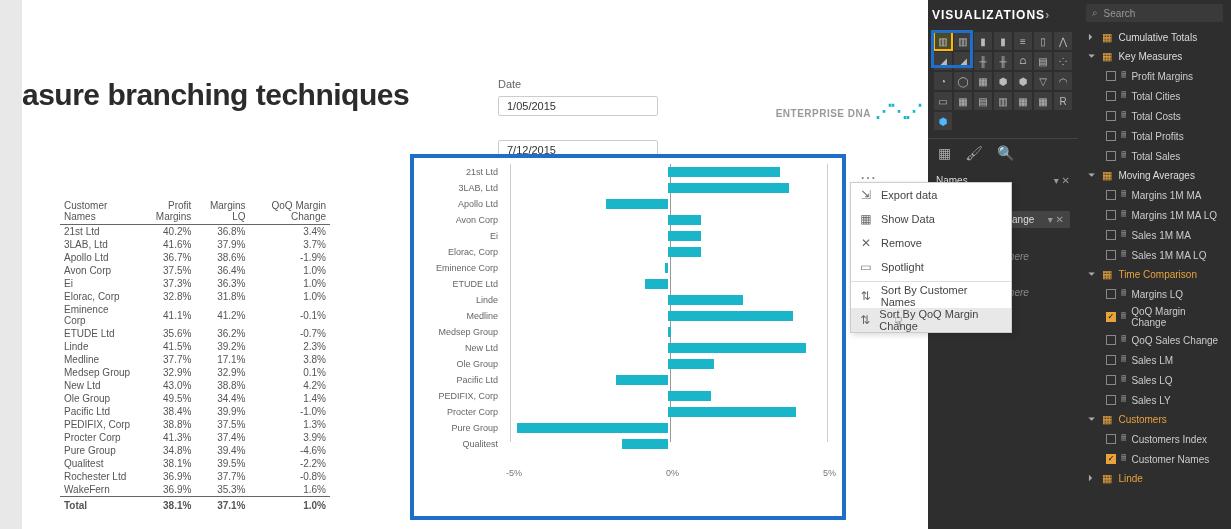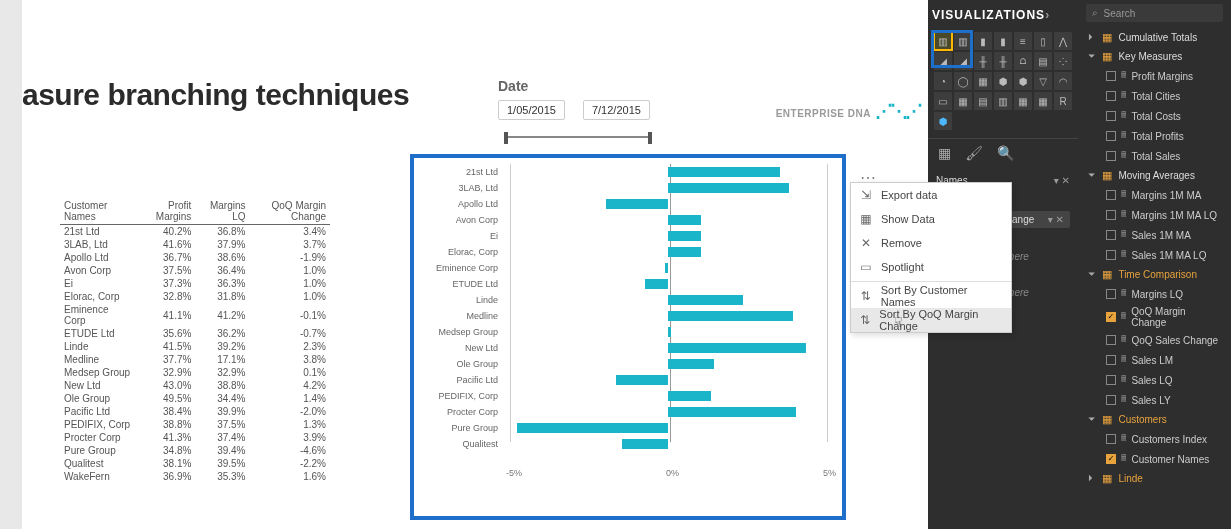--- a/index.html
+++ b/index.html
@@ -4,22 +4,22 @@
 <style>
   * { box-sizing: border-box; margin: 0; padding: 0; }
   body { font-family: "Segoe UI", Arial, sans-serif; background: #e8e8e8; width: 1231px; height: 529px; overflow: hidden; position: relative; font-size: 11px; color: #333; }
 
   .canvas { position: absolute; left: 0; top: 0; width: 928px; height: 529px; background: #fff; margin-left: 22px; }
 
   .title { position: absolute; left: 0; top: 78px; font-size: 30px; font-weight: 700; color: #2b2b2b; letter-spacing: -0.5px;}
 
   
   .date-block { position: absolute; left: 476px; top: 78px; width: 160px;}
-  .date-label { font-size: 14px; color: #666; margin-bottom: 6px; font-weight: bold;}
-  .date-inputs { display: flex; gap: 18px; font-size: 11px; color: #333;}
+  .date-label { font-size: 11px; color: #666; margin-bottom: 6px;}
+  .date-inputs { display: flex; gap: 24px; font-size: 11px; color: #333; flex-direction: column;}
   .date-inputs span { border: 1px solid #ccc; padding: 3px 8px; border-radius: 2px; }
   .slider-track { position: relative; margin-top: 12px; height: 10px; }
   .slider-track::before { content:""; position:absolute; left:6px; right:6px; top:4px; height:2px; background:#888;}
   .slider-handle { position:absolute; top:0; width:4px; height:12px; background:#555; }
   .slider-handle.l { left:6px;} .slider-handle.r { right:6px;}
 
   .logo { position:absolute; right: 30px; top: 100px; font-size: 10px; color:#999; font-weight:bold; letter-spacing: .5px;}
   .dna { color:#1bb5c9; font-size: 18px; letter-spacing:-3px; margin-left: 4px;}
 
   
@@ -197,21 +197,21 @@
           <tr>
             <td>Ole Group</td>
             <td>49.5%</td>
             <td>34.4%</td>
             <td>1.4%</td>
           </tr>
           <tr>
             <td>Pacific Ltd</td>
             <td>38.4%</td>
             <td>39.9%</td>
-            <td>-2.0%</td>
+            <td>-1.0%</td>
           </tr>
           <tr>
             <td>PEDIFIX, Corp</td>
             <td>38.8%</td>
             <td>37.5%</td>
             <td>1.3%</td>
           </tr>
           <tr>
             <td>Procter Corp</td>
             <td>41.3%</td>
@@ -224,24 +224,36 @@
             <td>39.4%</td>
             <td>-4.6%</td>
           </tr>
           <tr>
             <td>Qualitest</td>
             <td>38.1%</td>
             <td>39.5%</td>
             <td>-2.2%</td>
           </tr>
           <tr>
+            <td>Rochester Ltd</td>
+            <td>36.9%</td>
+            <td>37.7%</td>
+            <td>-0.8%</td>
+          </tr>
+          <tr>
             <td>WakeFern</td>
             <td>36.9%</td>
             <td>35.3%</td>
             <td>1.6%</td>
+          </tr>
+          <tr class="total">
+            <td>Total</td>
+            <td>38.1%</td>
+            <td>37.1%</td>
+            <td>1.0%</td>
           </tr>
         </tbody>
     </table>
   </div>
 
   <div class="chart-card">
     <div class="chart-inner">
       <div class="chart-area" id="chart-area">
         <div class="axis-line">
           <div class="axis-center"></div>

